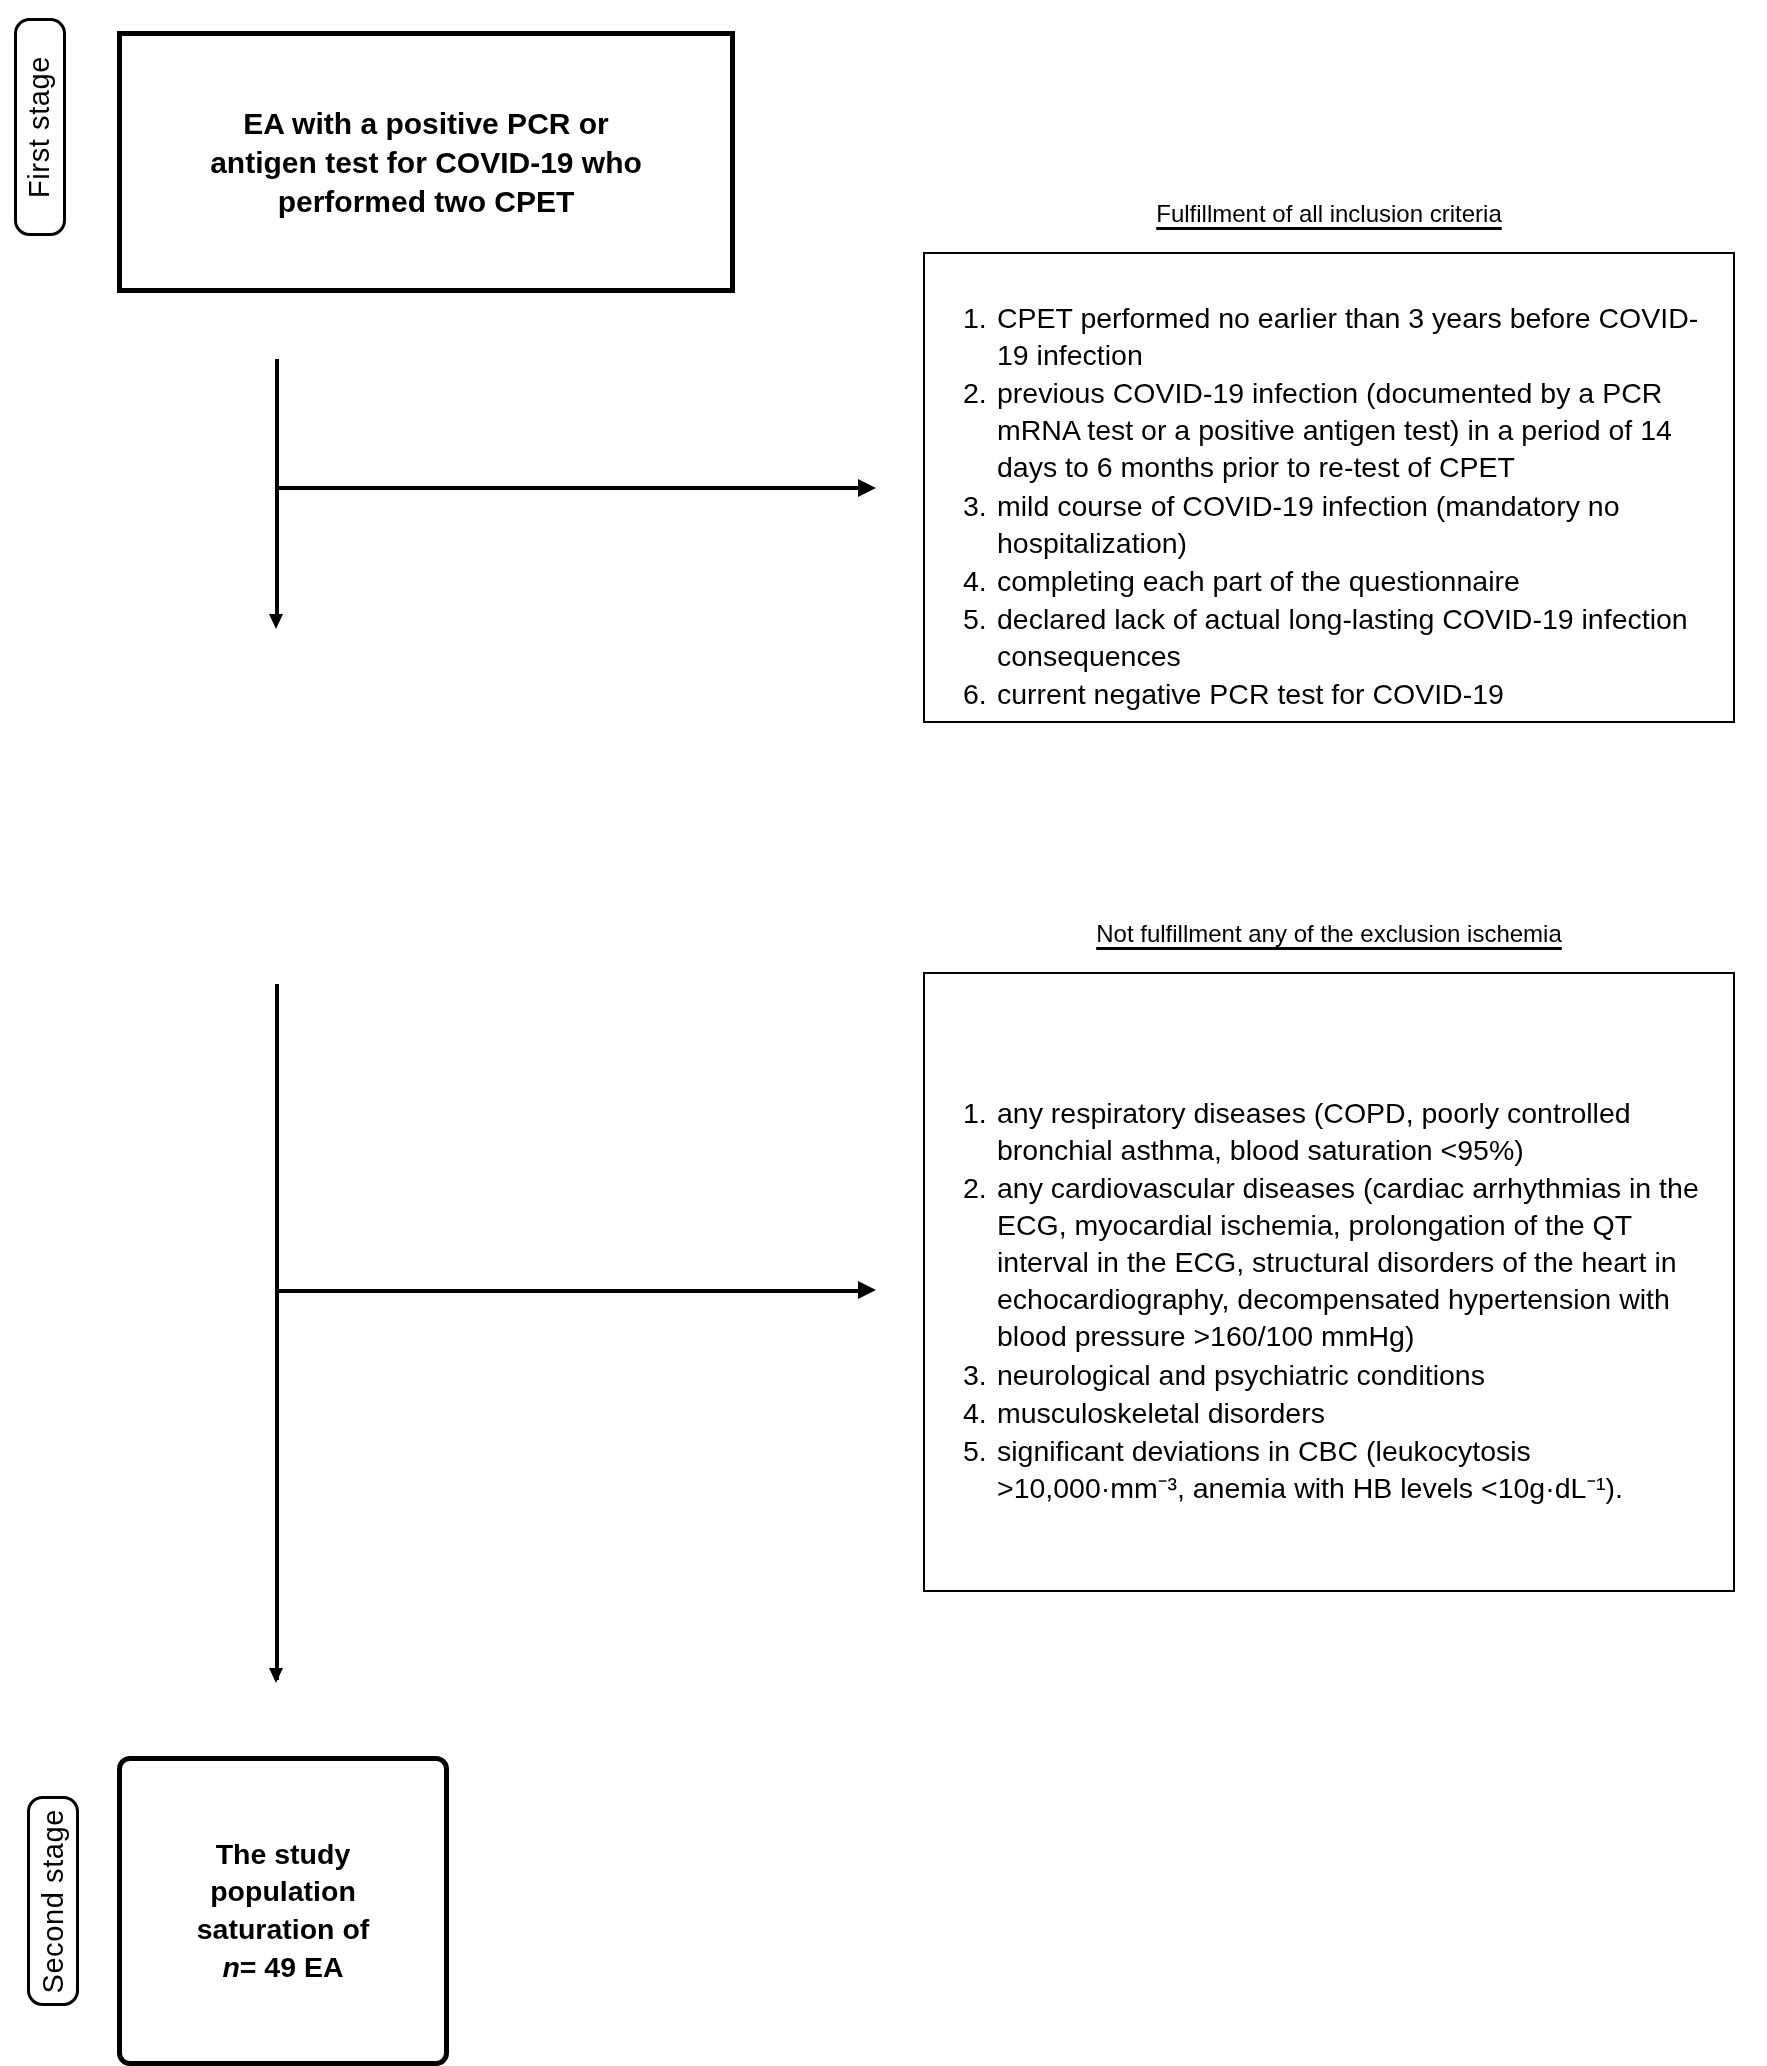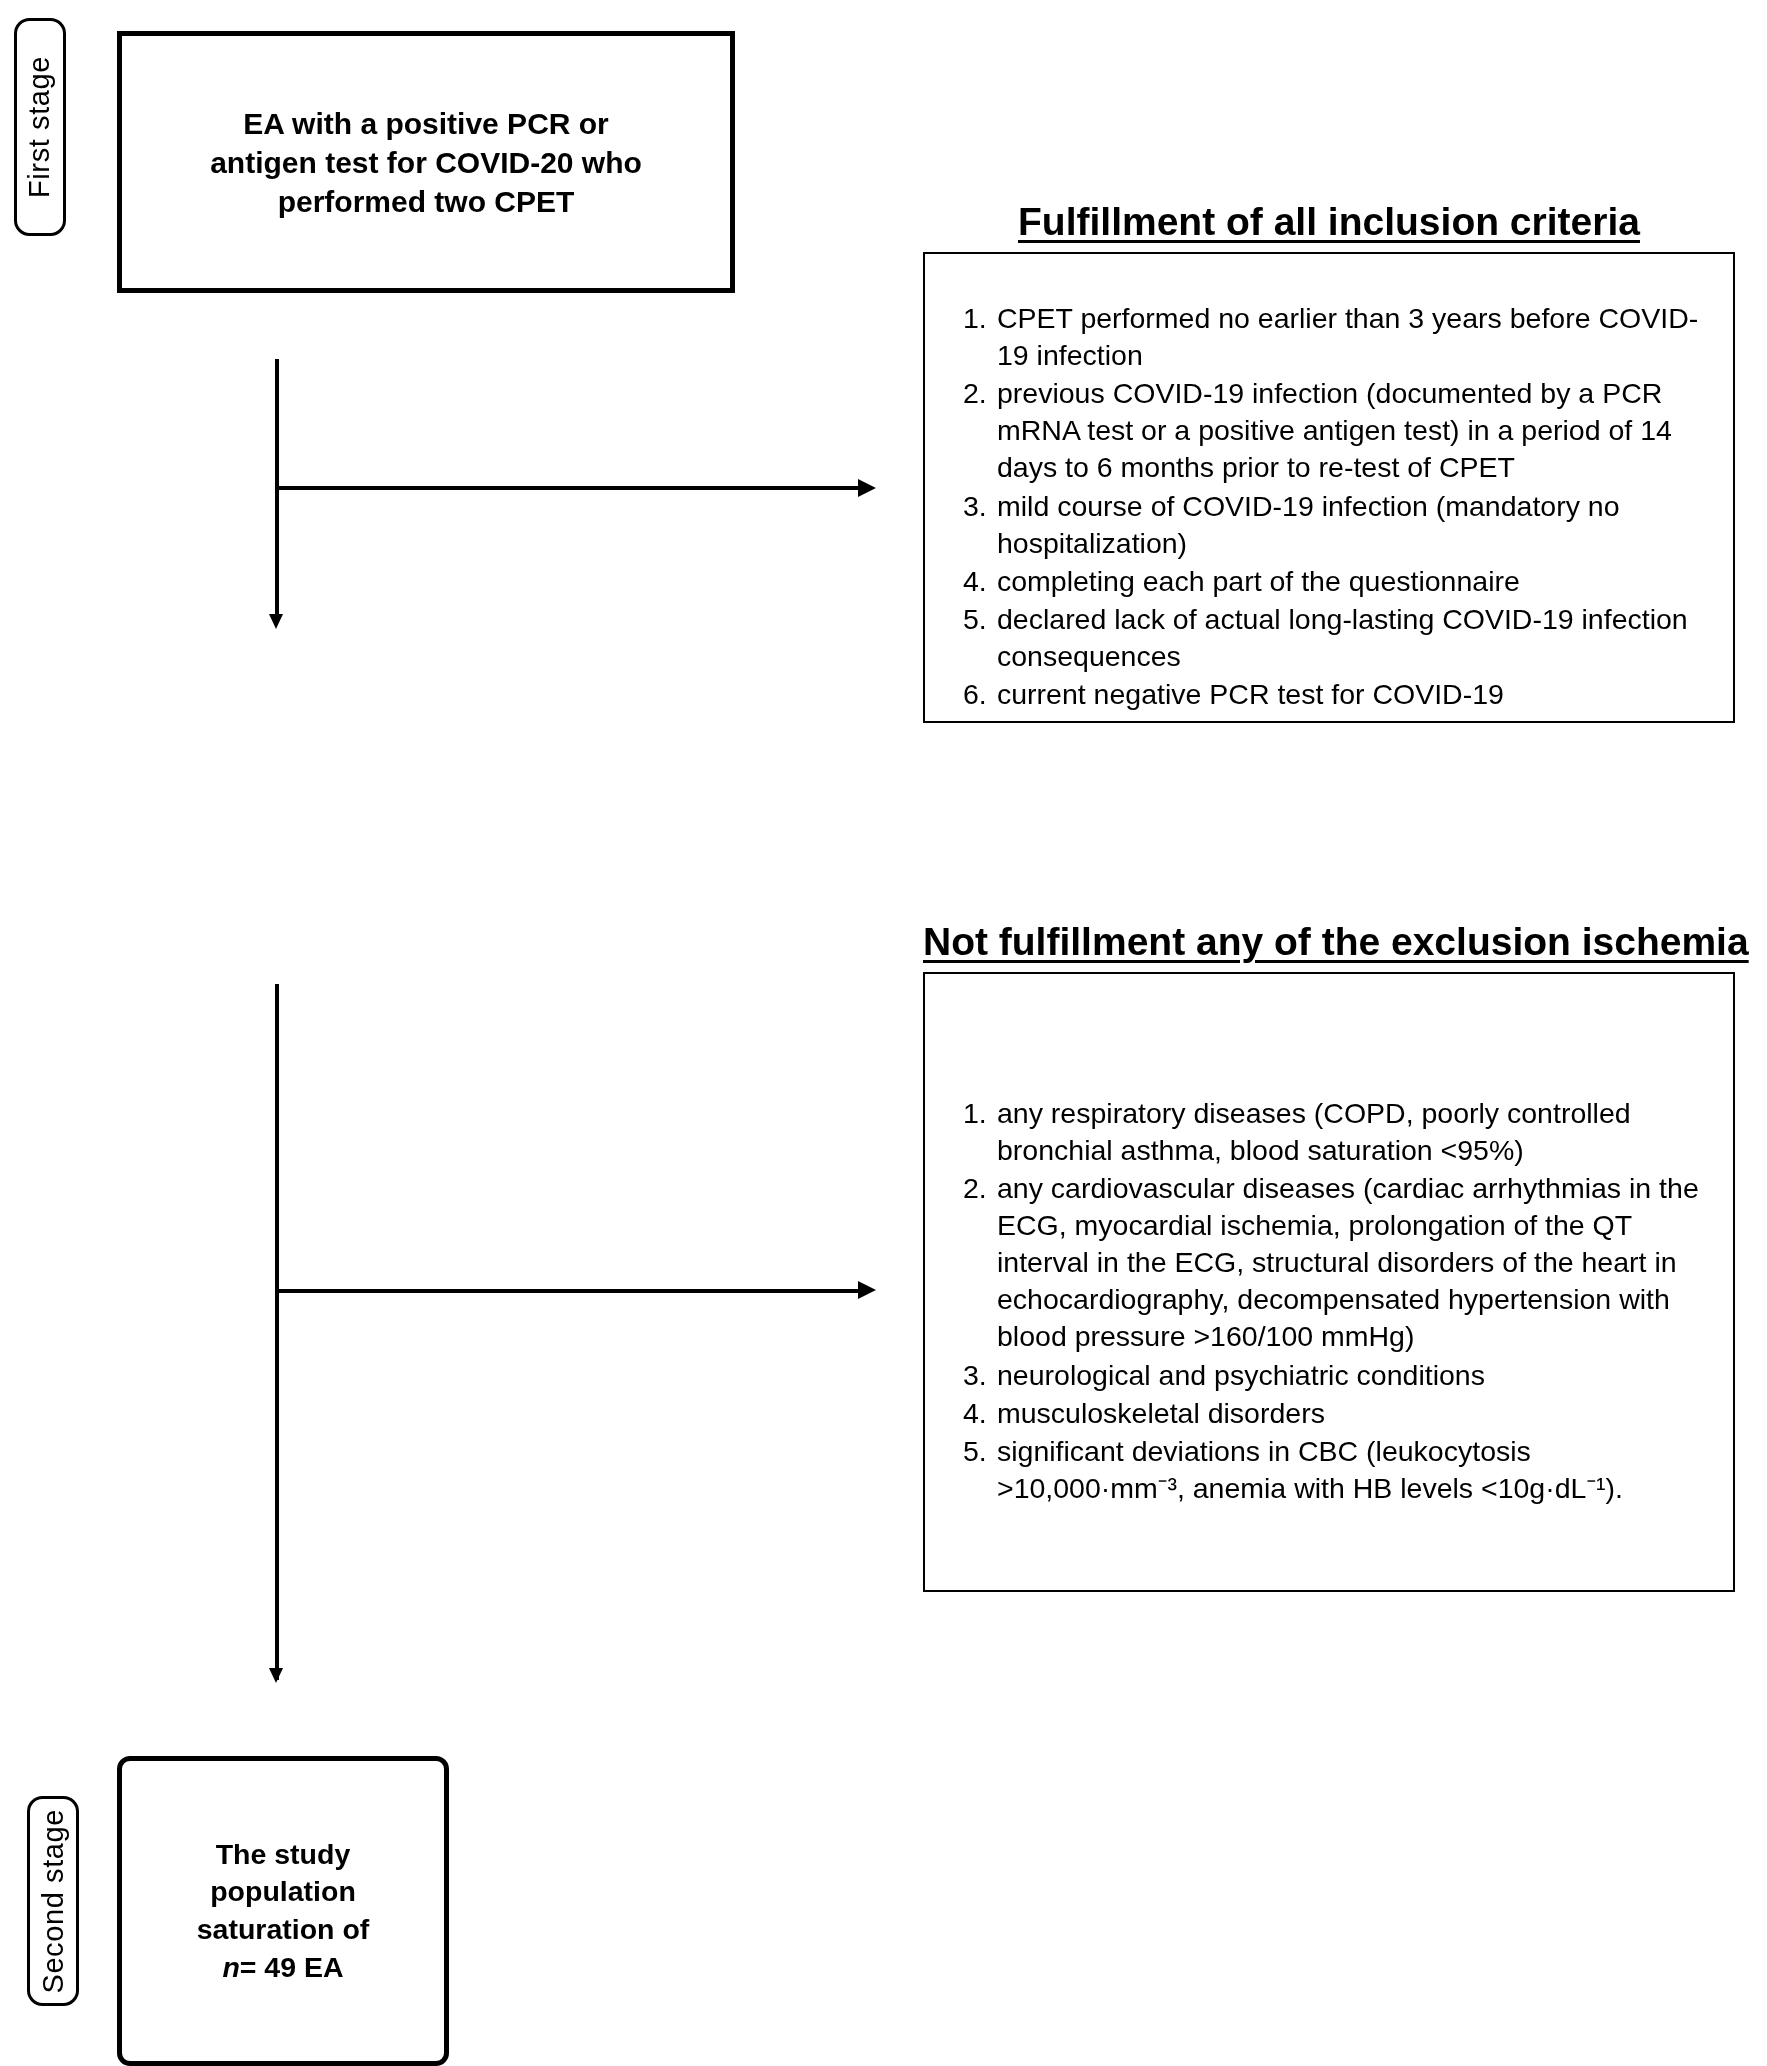--- a/index.html
+++ b/index.html
@@ -60,22 +60,22 @@
     line-height: 1.32;
   }
   .proc-text em {
     font-style: italic;
     font-weight: bold;
   }
 
   
   .crit-heading {
     position: absolute;
-    font-size: 39px;
-    font-weight: bold;
+    font-size: 24px;
+    font-weight: normal;
     text-decoration: underline;
     text-underline-offset: 4.8px;
     text-decoration-thickness: 3px;
     white-space: nowrap;
     text-align: center;
   }
 
   
   .crit-box {
     position: absolute;
@@ -136,21 +136,21 @@
 
 <div id="page">
 
   <div class="stage-pill" style="left:13.7px; top:18px; width:52px; height:218px;">
     <span class="stage-text">First stage</span>
   </div>
 
   <div class="proc-box" style="left:117px; top:31px; width:618px; height:262px;">
     <div class="proc-text">
       <span>EA with a positive PCR or</span><br>
-      <span>antigen test for COVID-20 who</span><br>
+      <span>antigen test for COVID-19 who</span><br>
       <span>performed two CPET</span>
     </div>
   </div>
 
   <div class="vline" style="left:275px; top:359px; height:262px;"></div>
   <div class="arrow-down" style="left:269px; top:614px;"></div>
   <div class="hline" style="left:275px; top:486px; width:586px;"></div>
   <div class="arrow-right" style="left:858px; top:479px;"></div>
 
   <div class="crit-heading" style="left:923px; top:200px; width:812px;">Fulfillment of all inclusion criteria</div>

